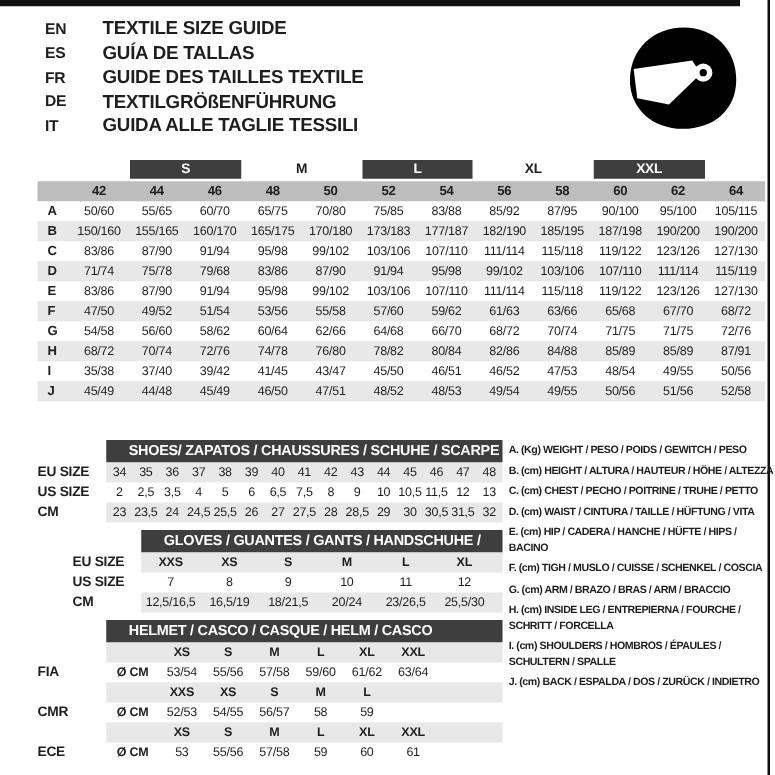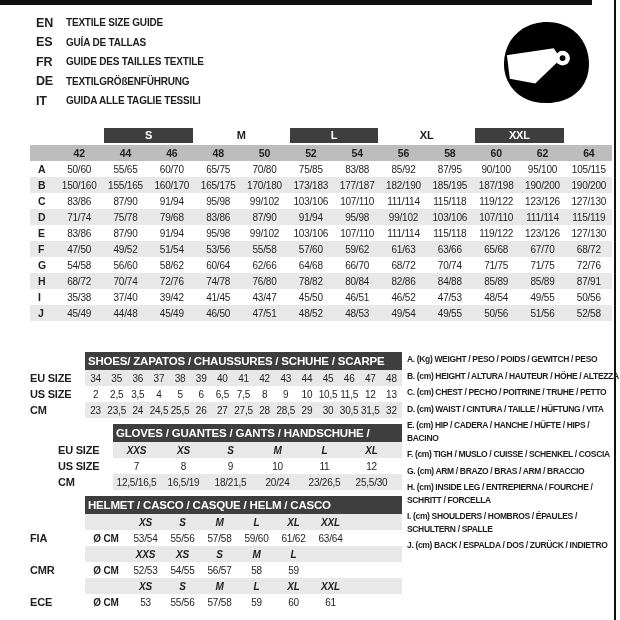--- a/index.html
+++ b/index.html
@@ -9,47 +9,47 @@
     color:#1e1e1e;overflow:hidden;
   }
   
   .top-bar{position:absolute;left:0;top:0;width:592px;height:5px;background:#111;}
   .right-line{position:absolute;left:614px;top:0;width:2px;height:620px;background:#111;}
 
   
   .lang-block{position:absolute;left:36px;top:13px;}
   .lang-row{display:flex;height:19.5px;align-items:center;}
   .lang-code{width:30px;font-weight:700;font-size:12.5px;letter-spacing:-0.2px;}
-  .lang-title{font-weight:700;font-size:10px;letter-spacing:-0.2px;}
+  .lang-title{font-weight:700;font-size:15px;letter-spacing:-0.2px;margin-left:16px;}
 
   
   .helmet-logo{position:absolute;left:497px;top:20px;width:96px;height:86px;}
 
   
   .size-table{position:absolute;left:30px;top:128px;width:582px;font-size:10px;letter-spacing:-0.2px;}
   .st-band{display:grid;grid-template-columns:26px repeat(12,1fr);height:17px;}
   .band{height:15px;line-height:15px;text-align:center;font-weight:700;font-size:11px;margin:0 2px;}
   .band.dark{background:#3e3e3e;color:#fff;}
   .band.plain{color:#1e1e1e;}
   #size-rows .trow{display:block;}
   #size-rows .tvals{display:grid;grid-template-columns:26px repeat(12,1fr);height:16px;align-items:center;}
   #size-rows .tvals.head{background:#bdbdbd;font-weight:700;font-size:10.5px;}
   #size-rows .tvals.stripe{background:#e8e8e8;}
   #size-rows .tlabel{font-weight:700;font-size:10.5px;padding-left:8px;}
   .tcell{text-align:center;white-space:nowrap;}
 
   
   .lower-left{position:absolute;left:30px;top:352px;width:372px;font-size:10px;letter-spacing:-0.2px;}
   .lt-bar{margin-left:55px;height:18px;line-height:18px;background:#3e3e3e;color:#fff;
-          font-weight:700;font-size:11.5px;padding-left:3px;letter-spacing:-0.2px;}
+          font-weight:700;font-size:11.5px;padding-left:18px;letter-spacing:-0.2px;}
   .lt .trow{display:grid;grid-template-columns:55px 1fr;}
   .lt .tlabel{font-weight:700;font-size:11px;display:flex;align-items:center;}
   .lt .tvals{display:grid;height:16px;align-items:center;}
   .lt .tvals.stripe{background:#e8e8e8;}
-  .lt .tvals.szl{font-weight:700;font-style:italic;}
+  .lt .tvals.szl{font-weight:700;}
   .shoes{margin-bottom:6px;}
   .gloves{margin-bottom:6px;margin-left:28px;}
   .shoes .tvals{grid-template-columns:repeat(15,1fr);}
   .gloves .tvals{grid-template-columns:repeat(6,47px);}
   .helmet .tvals{grid-template-columns:42px repeat(6,37px);}
   .helmet .tvals .tcell:first-child{font-weight:700;}
 
   
   .legend{position:absolute;left:407px;top:353px;width:212px;}
   .legend-item{font-weight:700;font-size:8.5px;letter-spacing:-0.35px;line-height:12.5px;margin-bottom:4px;}

